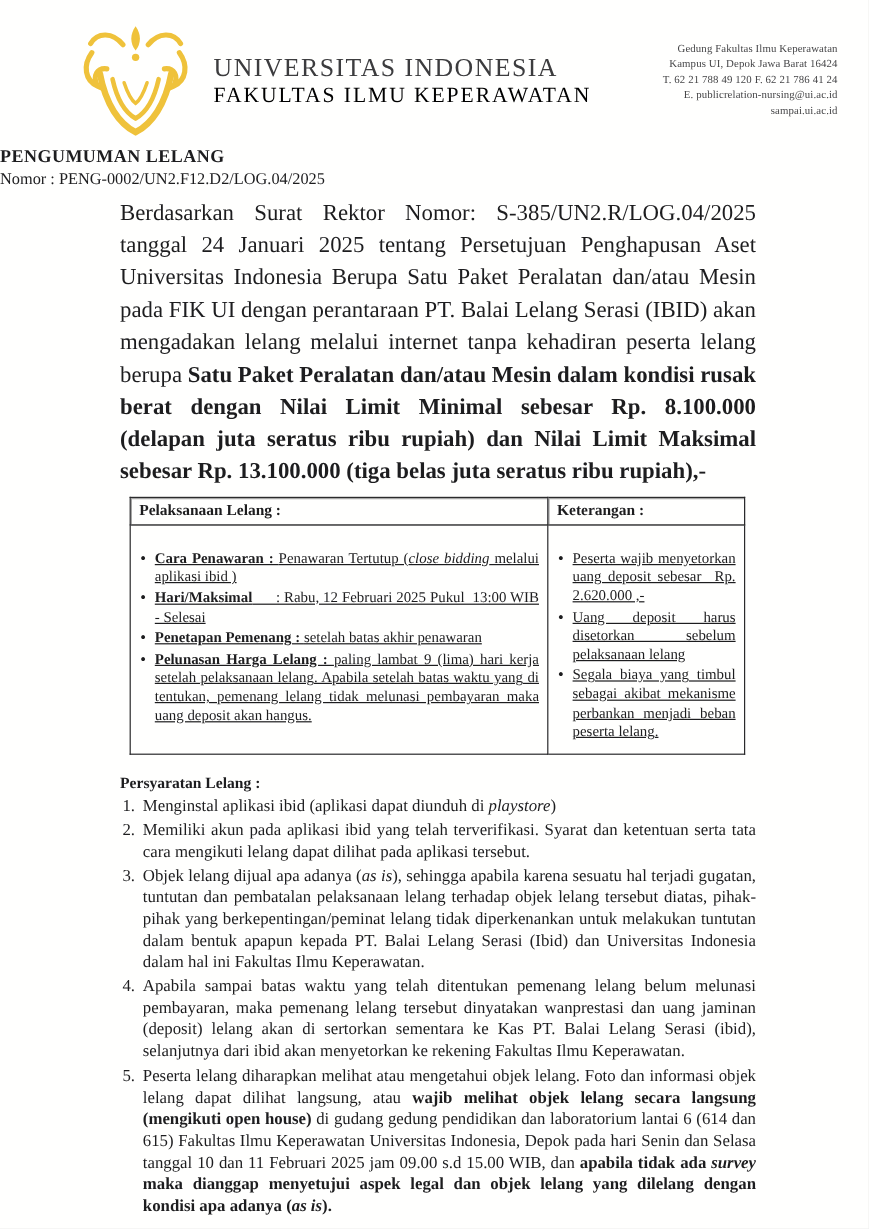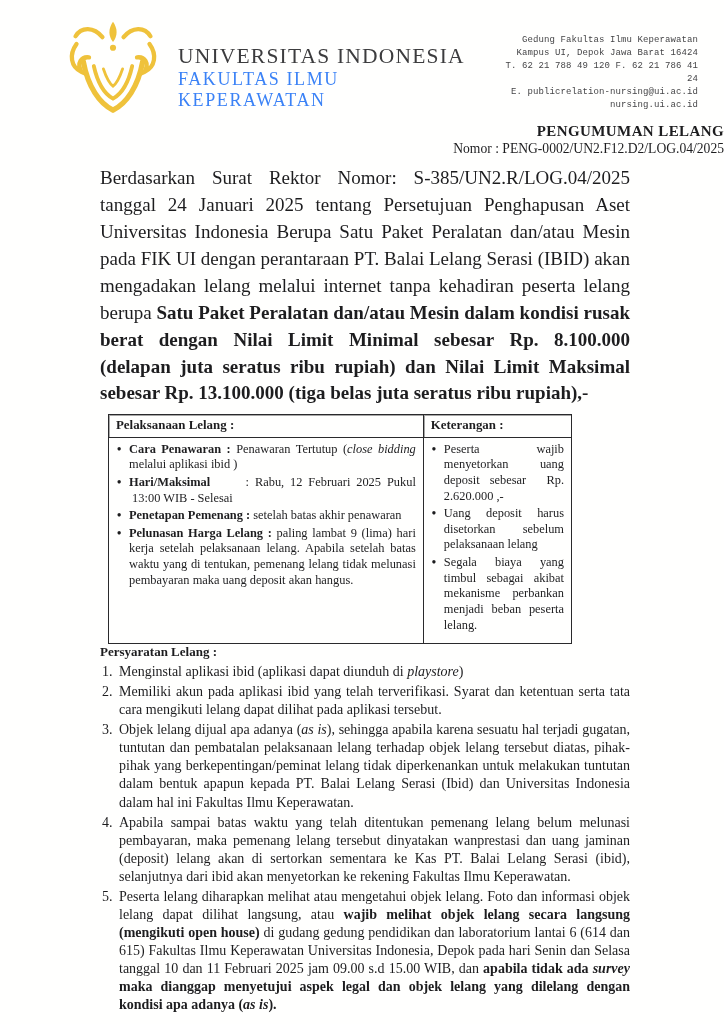--- a/index.html
+++ b/index.html
@@ -6,43 +6,43 @@
   .page{
     position:relative; width:724px; height:1024px; margin:0 auto;
     background:#fffffe; overflow:hidden;
     font-family:"Liberation Serif", serif; color:#1d1d1f;
   }
   
   .letterhead{display:flex; align-items:flex-start; padding:18px 26px 0 58px;}
   .logo-svg{width:110px; height:96px; flex:0 0 auto;}
   .org{margin:26px 0 0 10px;}
   .org-university{font-size:21.5px; letter-spacing:1.2px; color:#3c3c3e; line-height:1.15;}
-  .org-faculty{font-size:18px; letter-spacing:1.6px; color:#3b82f6; line-height:1.2;}
-  .address{margin-left:auto; margin-top:16px; text-align:right; font-size:9px; color:#454547; line-height:1.45; letter-spacing:.1px;font-family:Liberation Mono, monospace;}
+  .org-faculty{font-size:18px; letter-spacing:1.6px; color:#000000; line-height:1.2;}
+  .address{margin-left:auto; margin-top:16px; text-align:right; font-size:9px; color:#454547; line-height:1.45; letter-spacing:.1px;}
   
-  .title-block{text-align:right; margin-top:8px; line-height:1.25;}
+  .title-block{text-align:left; margin-top:8px; line-height:1.25;}
   .doc-title{font-size:15px; font-weight:bold; letter-spacing:.4px;}
   .doc-number{font-size:13.6px;}
   
   .content{padding:0 94px 0 100px;}
   .intro{margin:7px 0 0 0; font-size:19px; line-height:1.42; text-align:justify;}
   .b{font-weight:bold;} .i{font-style:italic;}
   
-  table.lelang{border-collapse:collapse; margin:7px 0 0 8px; width:464px; table-layout:fixed;
+  table.lelang{border-collapse:collapse; margin:7px 0 0 8px; width:513px; table-layout:fixed;
     font-size:12.4px; line-height:1.26;}
   table.lelang, table.lelang th, table.lelang td{border:1.6px solid #2a2a2c;}
   table.lelang th{font-size:12.9px; font-weight:bold; text-align:left; padding:2px 7px 3px 7px;
     box-shadow:1px 1px 0 rgba(60,60,60,.45) inset, 0 1px 0 rgba(0,0,0,.25);}
-  table.lelang td{vertical-align:top; padding:4px 7px 8px 7px;}
+  table.lelang td{vertical-align:top; padding:20px 7px 8px 7px;text-decoration:underline;}
   .col-left{width:68%;} .col-right{width:32%;}
   ul.cell-list{list-style:none; margin:0; padding:0;}
   ul.cell-list li{position:relative; padding-left:13px; margin:0 0 2px 0; text-align:justify;}
   ul.cell-list li::before{content:"\2022"; position:absolute; left:1px; top:0; font-weight:bold;}
   
-  .req{margin-top:0;}
+  .req{margin-top:16px;}
   .req-heading{font-size:13px; font-weight:bold;}
   ol.req-list{list-style:none; counter-reset:req; margin:3px 0 0 0; padding:0;
     font-size:14px; line-height:1.29;}
   ol.req-list li{position:relative; counter-increment:req; padding-left:19px; margin:0 0 2px 0; text-align:justify;}
   ol.req-list li::before{content:counter(req) "."; position:absolute; left:2px; top:0;}
   
   .signature{position:relative; margin:8px 0 0 292px; width:260px; font-size:13.2px; line-height:1.48;}
   .sig-lines{padding-left:14px;}
   .sig-spacer{height:44px;}
   .sig-name{padding-left:10px;}
@@ -80,21 +80,21 @@
     <div class="org">
       <div class="org-university">UNIVERSITAS INDONESIA</div>
       <div class="org-faculty">FAKULTAS ILMU KEPERAWATAN</div>
     </div>
     <div class="address">
 
     <div class="address-line"><span>Gedung Fakultas Ilmu Keperawatan</span></div>
         <div class="address-line"><span>Kampus UI, Depok Jawa Barat 16424</span></div>
         <div class="address-line"><span>T. 62 21 788 49 120 F. 62 21 786 41 24</span></div>
         <div class="address-line"><span>E. publicrelation-nursing@ui.ac.id</span></div>
-        <div class="address-line"><span>nursing.ui.ac.id</span></div>
+        <div class="address-line"><span>sampai.ui.ac.id</span></div>
       </div>
   </header>
 
   <div class="title-block">
     <div class="doc-title">PENGUMUMAN LELANG</div>
     <div class="doc-number">Nomor : PENG-0002/UN2.F12.D2/LOG.04/2025</div>
   </div>
 
   <div class="content">
 

